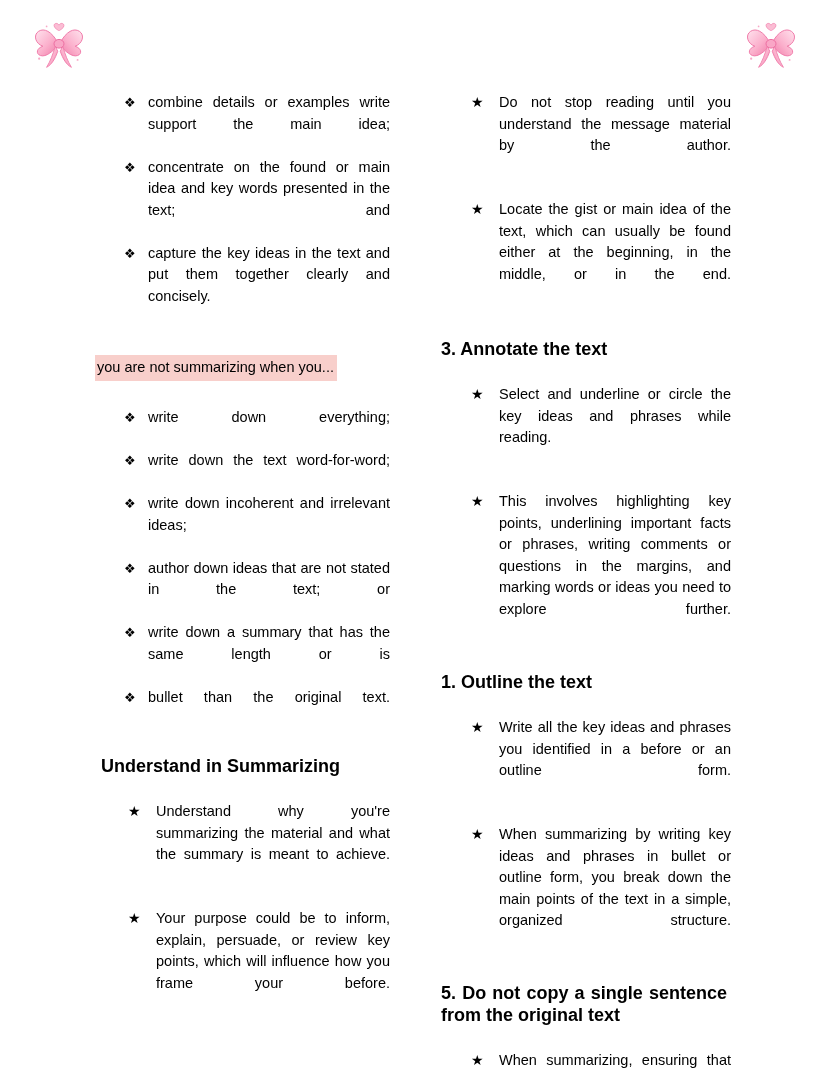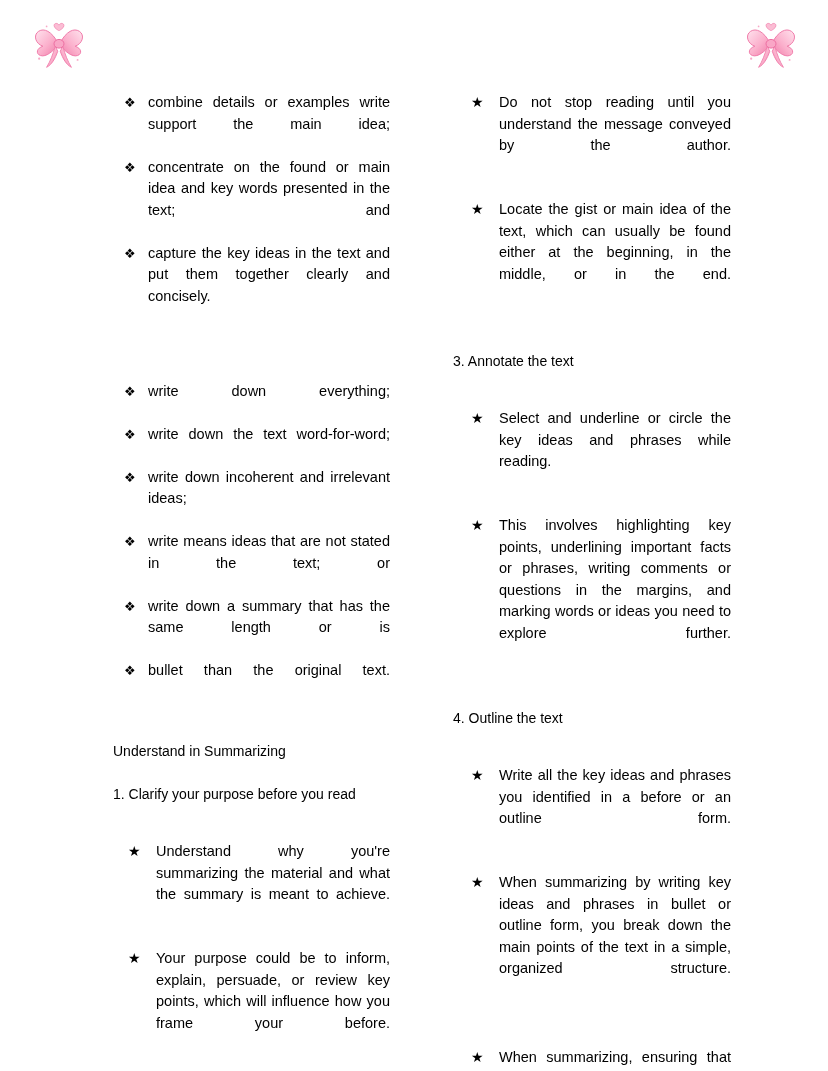--- a/index.html
+++ b/index.html
@@ -51,26 +51,26 @@
     padding-right: 24px;
   }
   .col-right {
     width: 414px;
     padding-left: 23px;
     padding-right: 97px;
   }
 
   
   .heading {
-    font-size: 14px;
-    font-weight: normal;
+    font-size: 18px;
+    font-weight: bold;
     line-height: 21.5px;
     text-align: justify;
     text-justify: inter-word;
-    margin: 16px;
+    margin: 4px;
   }
   .heading.gap-before   { margin-top: 21px; }
 
   .bullet-list {
     list-style: none;
     margin: 0;
     padding: 0;
   }
   .bullet-list.tight li + li { margin-top: 0; }
   .bullet-list.loose li + li { margin-top: 21px; }
@@ -219,55 +219,57 @@
           <span class="btext">concentrate on the found or main idea and key words presented in the text; and</span>
         </li>
         <li>
           <span class="marker">❖</span>
           <span class="btext">capture the key ideas in the text and put them together clearly and concisely.</span>
         </li>
       </ul>
 
       <div class="spacer-26"></div>
 
+      <div class="highlight-wrap">
+        <span class="highlight-line">you are not summarizing when you...</span>
+      </div>
 
       <div class="spacer-26"></div>
 
       <ul class="bullet-list tight list-diamond">
         <li>
           <span class="marker">❖</span>
           <span class="btext">write down everything;</span>
         </li>
         <li>
           <span class="marker">❖</span>
           <span class="btext">write down the text word-for-word;</span>
         </li>
         <li>
           <span class="marker">❖</span>
           <span class="btext">write down incoherent and irrelevant ideas;</span>
         </li>
         <li>
           <span class="marker">❖</span>
-          <span class="btext">write means ideas that are not stated in the text; or</span>
+          <span class="btext">author down ideas that are not stated in the text; or</span>
         </li>
         <li>
           <span class="marker">❖</span>
           <span class="btext">write down a summary that has the same length or is</span>
         </li>
         <li>
           <span class="marker">❖</span>
           <span class="btext">bullet than the original text.</span>
         </li>
       </ul>
 
       <div class="spacer-22"></div>
 
       <p class="heading">Understand in Summarizing</p>
 
-      <p class="heading gap-before">1. Clarify your purpose before you read</p>
 
       <div class="spacer-20"></div>
 
       <ul class="bullet-list loose list-star">
         <li>
           <span class="marker">★</span>
           <span class="btext">Understand why you're summarizing the material and what the summary is meant to achieve.</span>
         </li>
         <li>
           <span class="marker">★</span>
@@ -275,21 +277,21 @@
         </li>
       </ul>
 
     </div>
 
     <div class="col col-right">
 
       <ul class="bullet-list loose list-star-r">
         <li>
           <span class="marker">★</span>
-          <span class="btext">Do not stop reading until you understand the message conveyed by the author.</span>
+          <span class="btext">Do not stop reading until you understand the message material by the author.</span>
         </li>
         <li>
           <span class="marker">★</span>
           <span class="btext">Locate the gist or main  idea of the text, which can usually be found either at the beginning, in the middle, or in the end.</span>
         </li>
       </ul>
 
       <div class="spacer-28"></div>
 
       <p class="heading">3. Annotate the text</p>
@@ -302,37 +304,38 @@
           <span class="btext">Select and underline or circle the key ideas and phrases while reading.</span>
         </li>
         <li>
           <span class="marker">★</span>
           <span class="btext">This involves highlighting key points, underlining important facts or phrases, writing comments or questions in the margins, and marking words or ideas you need to explore further.</span>
         </li>
       </ul>
 
       <div class="spacer-26"></div>
 
-      <p class="heading">4. Outline the text</p>
+      <p class="heading">1. Outline the text</p>
 
       <div class="spacer-20"></div>
 
       <ul class="bullet-list loose list-star-r">
         <li>
           <span class="marker">★</span>
           <span class="btext">Write all the key ideas and phrases you identified in a before or an outline form.</span>
         </li>
         <li>
           <span class="marker">★</span>
           <span class="btext">When summarizing by writing key ideas and phrases in bullet or outline form, you break down the main points of the text in a simple, organized structure.</span>
         </li>
       </ul>
 
       <div class="spacer-26"></div>
 
+      <p class="heading">5. Do not copy a single sentence from the original text</p>
 
       <div class="spacer-20"></div>
 
       <ul class="bullet-list loose list-star-r">
         <li>
           <span class="marker">★</span>
           <span class="btext">When summarizing, ensuring that you don't copy a single sentence from the original text means</span>
         </li>
       </ul>
 

